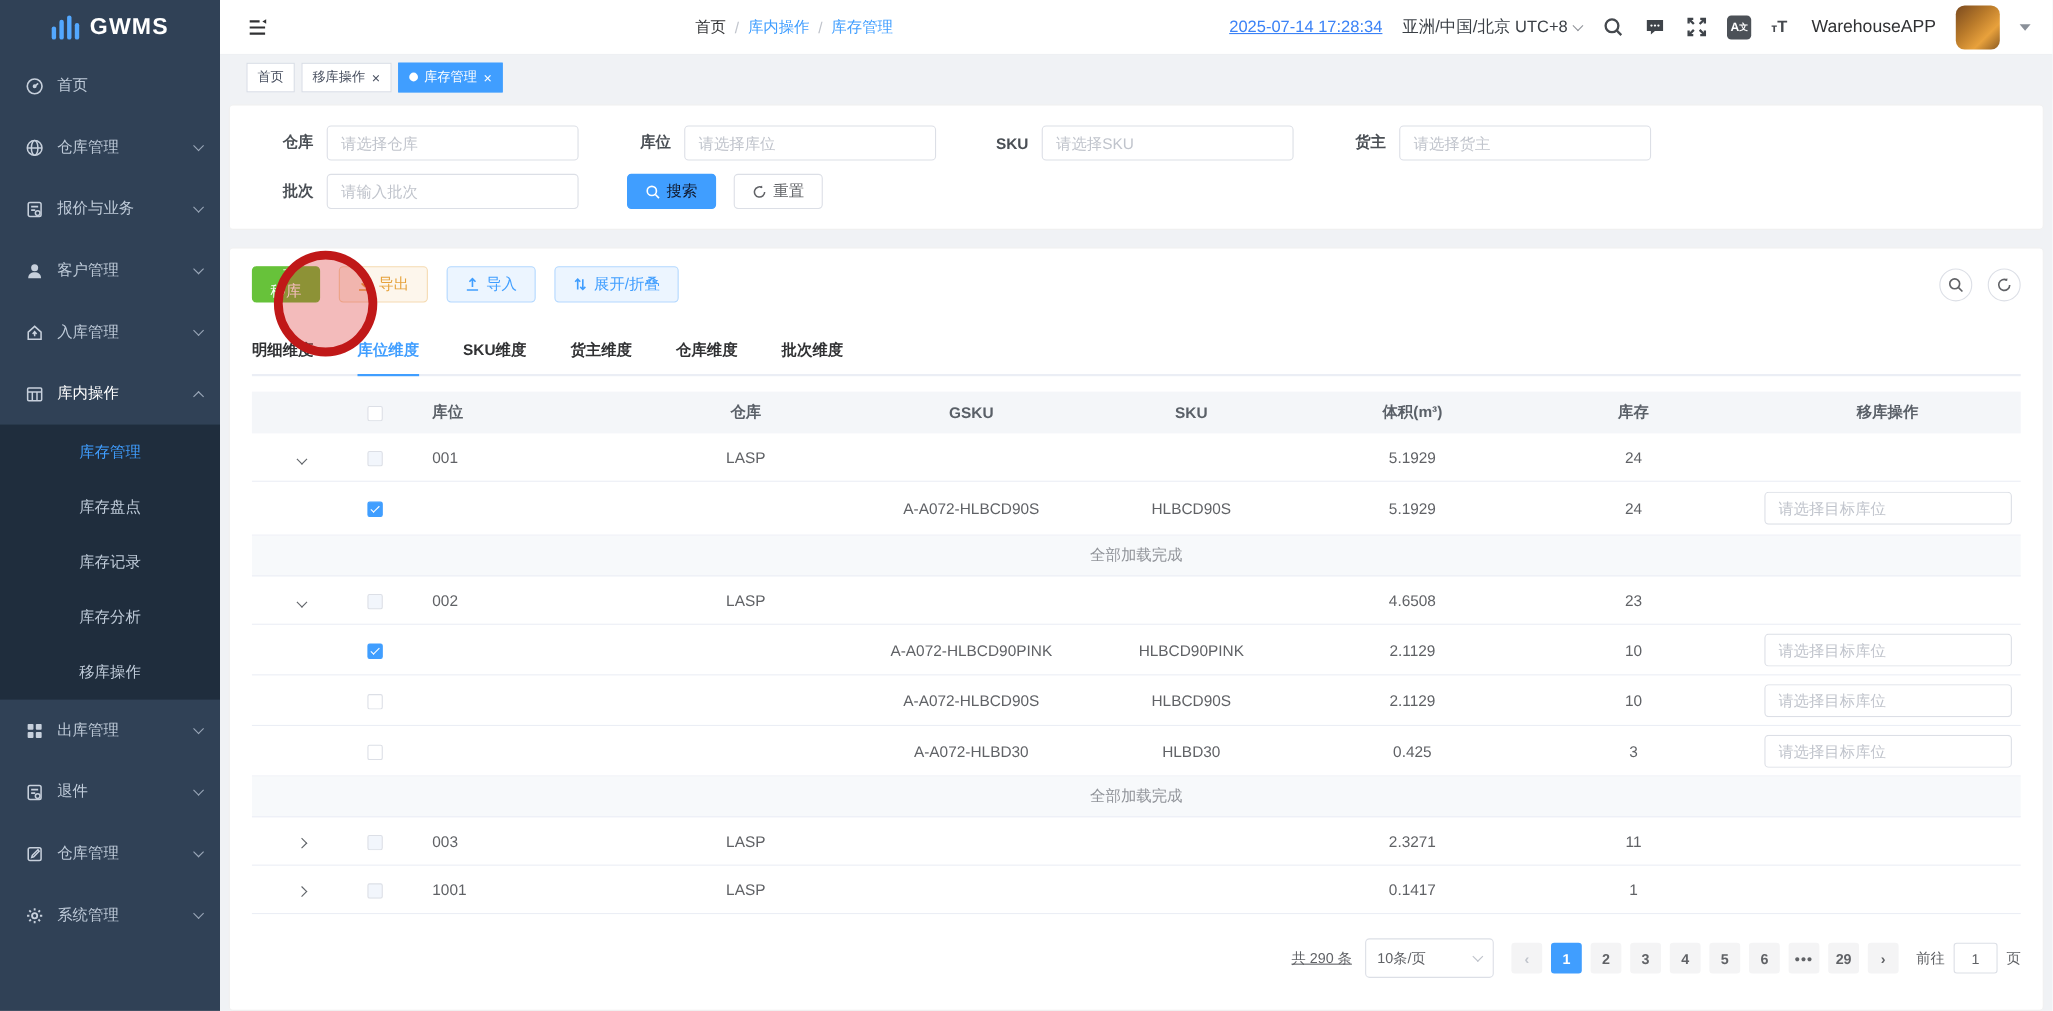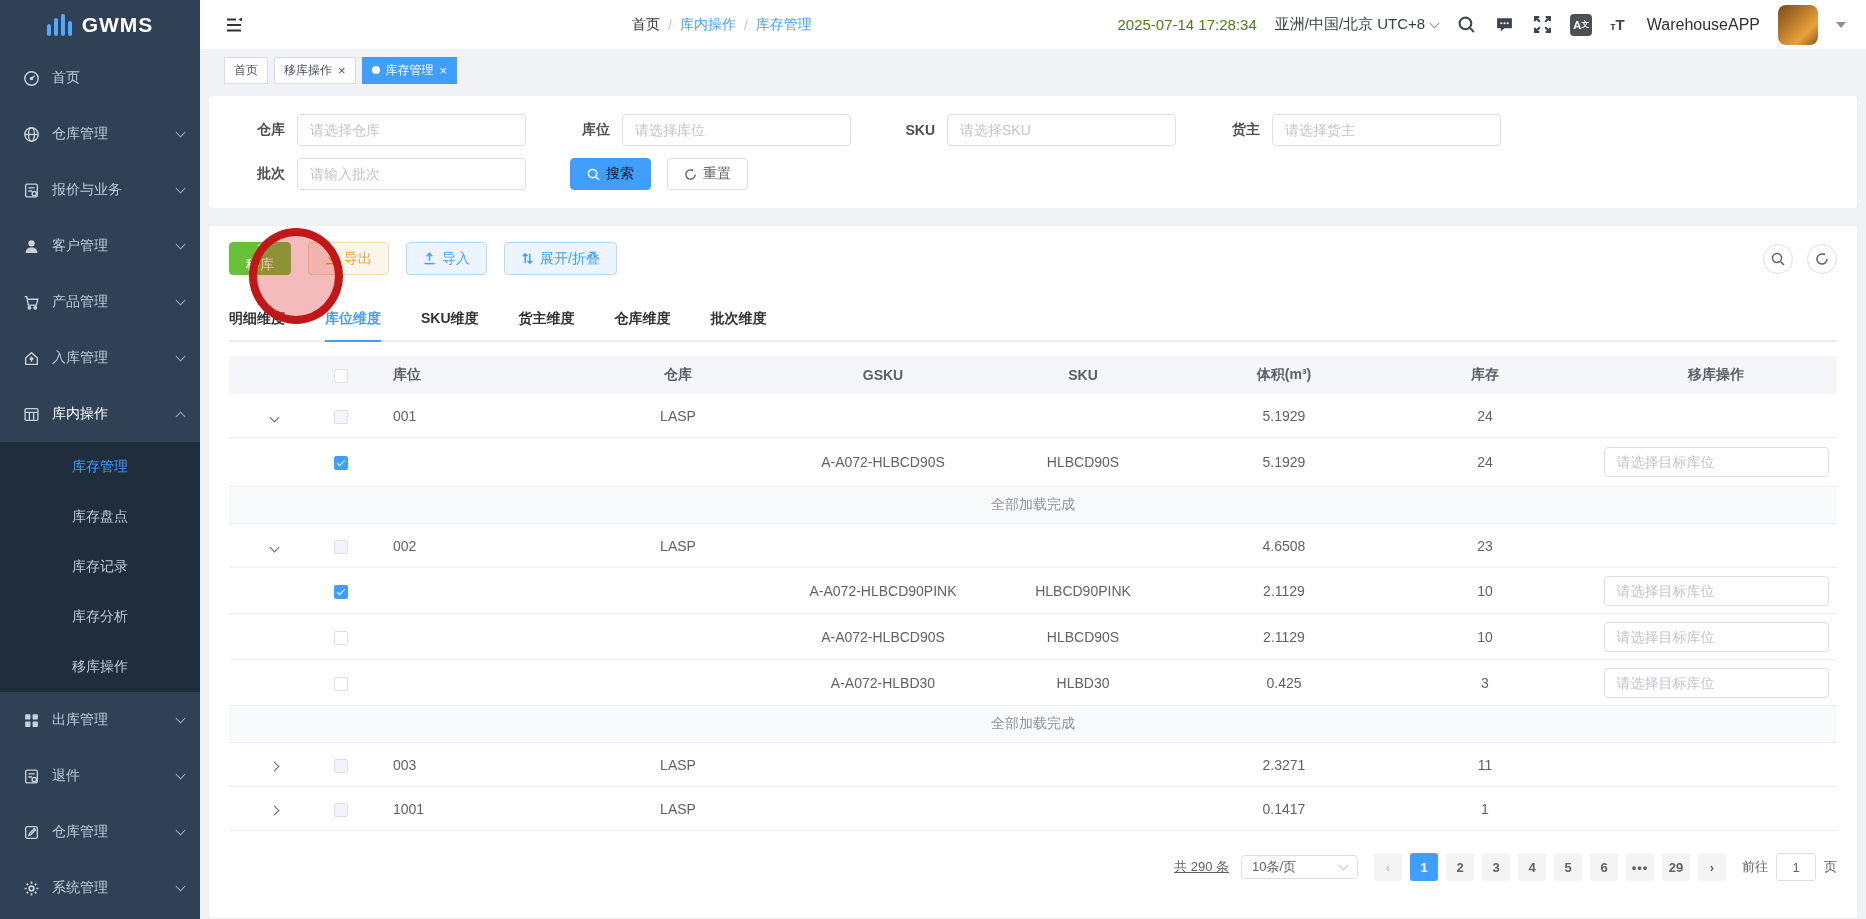--- a/index.html
+++ b/index.html
@@ -30,21 +30,21 @@
   svg.ic { display:block; }
   
   .main { flex:1; display:flex; flex-direction:column; height:100%; min-width:0; }
   .navbar { height:50px; background:#fff; border-bottom:1px solid #eef0f3; display:flex; align-items:center; padding:0 20px 0 24px; position:relative; }
   .hamburger { width:20px; height:20px; cursor:pointer; color:#303133; }
   .breadcrumb { position:absolute; left:432px; display:flex; align-items:center; gap:8px; font-size:14px; }
   .breadcrumb .bc-home { color:#303133; cursor:pointer; }
   .breadcrumb .bc-link { color:#409eff; cursor:pointer; }
   .breadcrumb .bc-sep { color:#c0c4cc; }
   .nav-right { margin-left:auto; display:flex; align-items:center; gap:18px; }
-  .nav-datetime { color:#4d7c0f; font-size:15px; }
+  .nav-datetime { color:#3b82f6; font-size:15px;text-decoration:underline; }
   .nav-tz { display:flex; align-items:center; gap:6px; color:#3a3f45; font-size:15px; cursor:pointer; }
   .nav-ic { width:20px; height:20px; display:flex; align-items:center; justify-content:center; cursor:pointer; color:#45494e; }
   .trans-badge { width:22px; height:22px; background:#4c5157; border-radius:4px; color:#fff; font-size:11px; font-weight:bold; display:flex; align-items:center; justify-content:center; cursor:pointer; }
   .fontsize-ic { font-weight:bold; color:#45494e; font-size:15px; cursor:pointer; }
   .fontsize-ic small { font-size:11px; }
   .nav-user { font-size:16px; color:#303133; margin-left:4px; }
   .avatar { width:40px; height:40px; border-radius:8px; background:linear-gradient(135deg,#7a4a1f 0%,#b97a2a 40%,#e8a13c 70%,#8a5a22 100%); cursor:pointer; }
   .caret-down { width:0; height:0; border-left:5px solid transparent; border-right:5px solid transparent; border-top:6px solid #8a9099; cursor:pointer; }
   
   .tagbar { height:40px; display:flex; align-items:center; gap:6px; padding:0 0 0 24px; background:#f0f2f5; }
@@ -89,21 +89,21 @@
   .cb.checked { background:#409eff; border-color:#409eff; }
   .cb.checked::after { content:""; position:absolute; left:4px; top:1px; width:3px; height:7px; border:solid #fff; border-width:0 1.5px 1.5px 0; transform:rotate(45deg); }
   .xchev { display:inline-block; width:7px; height:7px; border-right:1.5px solid #5f6368; border-bottom:1.5px solid #5f6368; cursor:pointer; }
   .xchev.down { transform:rotate(45deg); }
   .xchev.right { transform:rotate(-45deg); }
   .target-input { width:225px; height:30px; border:1px solid #dcdfe6; border-radius:4px; padding:0 12px; font-size:14px; font-family:inherit; color:#303133; }
   .target-input::placeholder { color:#c0c4cc; }
   
   .pagination { display:flex; align-items:center; justify-content:flex-end; gap:8px; margin-top:22px; padding-bottom:6px; color:#606266; font-size:13px; }
   .pg-total { margin-right:4px;text-decoration:underline; }
-  .pg-size { width:117px; height:24px; border:1px solid #dcdfe6; border-radius:4px; display:flex; align-items:center; justify-content:space-between; padding:0 10px; cursor:pointer; color:#606266; margin-right:8px; }
+  .pg-size { width:117px; height:36px; border:1px solid #dcdfe6; border-radius:4px; display:flex; align-items:center; justify-content:space-between; padding:0 10px; cursor:pointer; color:#606266; margin-right:8px; }
   .pg-btn { min-width:28px; height:28px; padding:0 4px; border-radius:3px; background:#f4f4f5; color:#606266; font-weight:bold; display:flex; align-items:center; justify-content:center; cursor:pointer; }
   .pg-btn.active { background:#409eff; color:#fff; }
   .pg-arrow { background:#f4f4f5; }
   .pg-arrow.prev { color:#c0c4cc; }
   .pg-goto { display:flex; align-items:center; gap:8px; margin-left:8px; }
   .pg-input { width:40px; height:28px; border:1px solid #dcdfe6; border-radius:3px; text-align:center; font-size:13px; font-family:inherit; color:#606266; }
   
   .red-circle { position:absolute; left:249px; top:228px; width:94px; height:96px; border:8px solid #c01818; border-radius:50%; background:rgba(219,48,48,0.33); pointer-events:none; z-index:50; }
 </style>
 </head>
@@ -153,31 +153,20 @@
       <span class="chev down"></span>
     </div>
     <div class="menu-item">
       <span class="mi-icon">
           <svg class="ic" width="17" height="17" viewBox="0 0 16 16" fill="currentColor">
             <circle cx="8" cy="5" r="3"></circle>
             <path d="M2.5 14 C2.5 10.7 5 9 8 9 C11 9 13.5 10.7 13.5 14 Z"></path>
           </svg>
         </span>
       <span class="mi-label">客户管理</span>
-      <span class="chev down"></span>
-    </div>
-    <div class="menu-item">
-      <span class="mi-icon">
-          <svg class="ic" width="17" height="17" viewBox="0 0 16 16" fill="none" stroke="currentColor" stroke-width="1.3">
-            <path d="M1.5 2.5 H3.5 L5 10.5 H12.5 L14 5 H4"></path>
-            <circle cx="6" cy="13" r="1.2" fill="currentColor"></circle>
-            <circle cx="11.5" cy="13" r="1.2" fill="currentColor"></circle>
-          </svg>
-        </span>
-      <span class="mi-label">产品管理</span>
       <span class="chev down"></span>
     </div>
     <div class="menu-item">
       <span class="mi-icon">
           <svg class="ic" width="17" height="17" viewBox="0 0 16 16" fill="none" stroke="currentColor" stroke-width="1.3">
             <path d="M2.5 7.5 L8 2.5 L13.5 7.5 V13.5 H2.5 Z"></path>
             <path d="M8 7 V11 M6.3 9 L8 7 L9.7 9"></path>
           </svg>
         </span>
       <span class="mi-label">入库管理</span>

